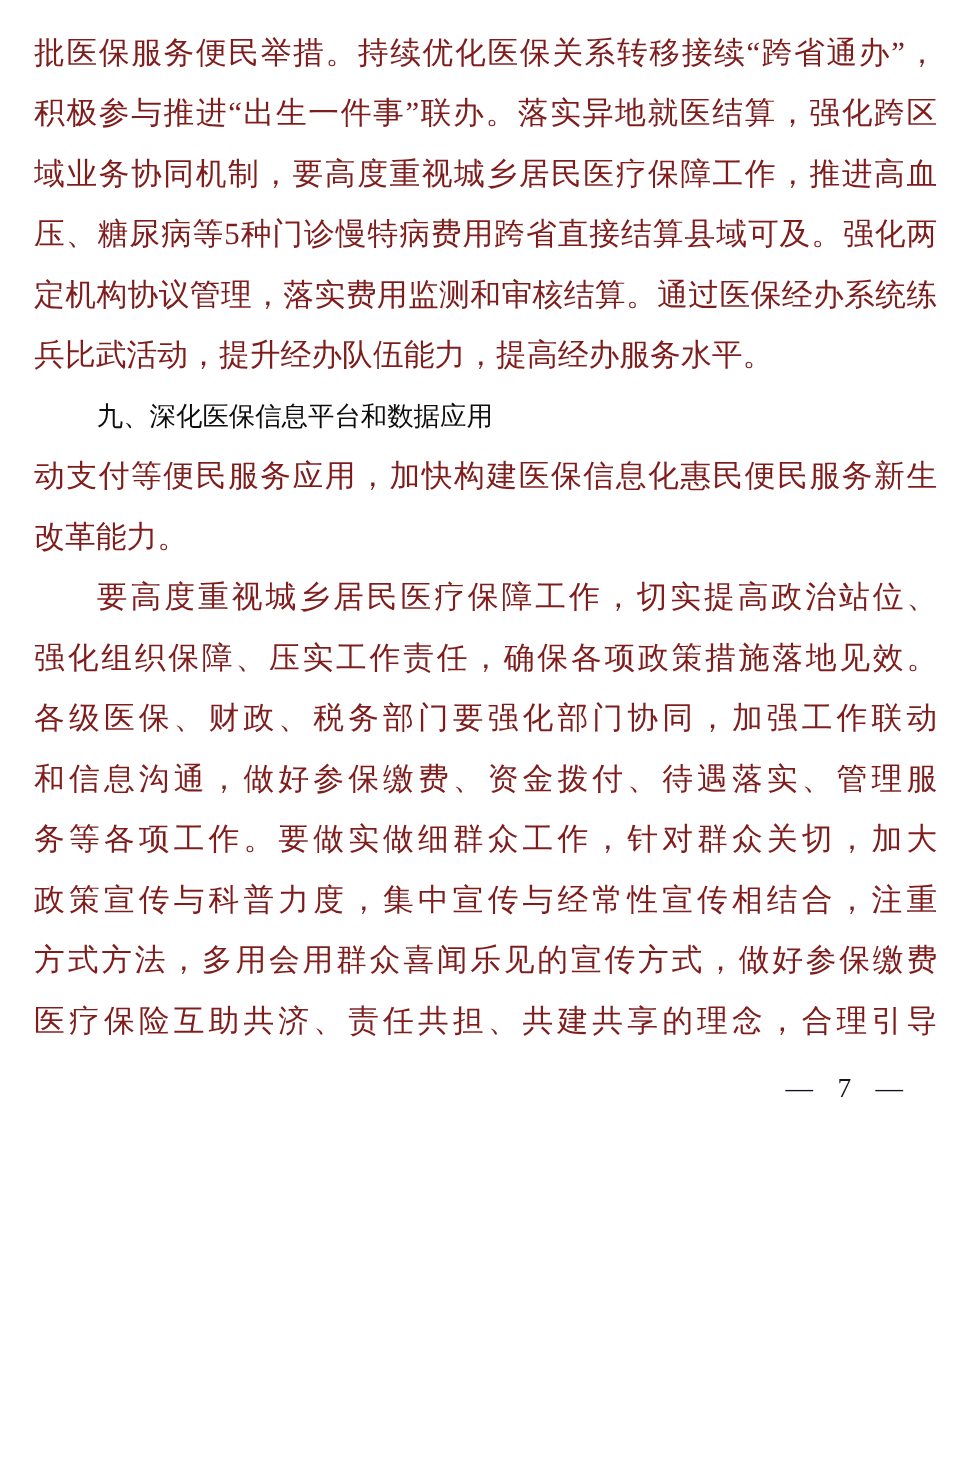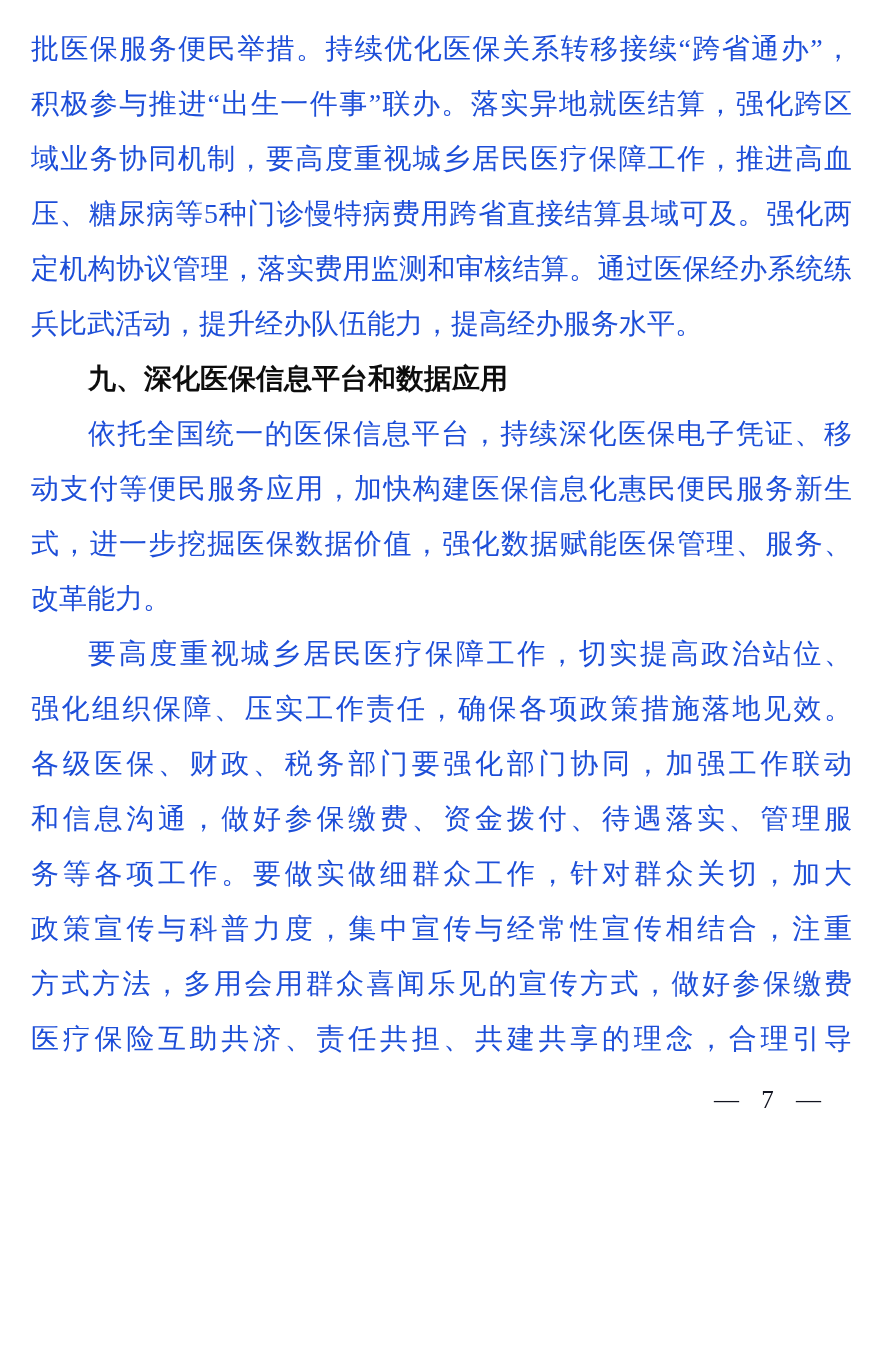--- a/index.html
+++ b/index.html
@@ -14,39 +14,39 @@
     background: #ffffff;
     overflow: hidden;
   }
   .content {
     padding: 21px 29px 0 31px;
   }
   .line {
     height: 55px;
     line-height: 55px;
     font-size: 28px;
-    color: #1d4ed8;
+    color: #7f1d1d;
     font-family: "Liberation Serif", "DejaVu Serif", serif;
     overflow: hidden;
     white-space: nowrap;
   }
   .just {
     white-space: normal;
     text-align: justify;
     text-align-last: justify;
     -moz-text-align-last: justify;
     text-justify: inter-character;
   }
   .indent {
     text-indent: 57px;
   }
   .heading {
     font-family: "Liberation Sans", "DejaVu Sans", sans-serif;
-    font-weight: 700;
-    font-size: 28px;
+    font-weight: 400;
+    font-size: 24px;
     text-indent: 57px;
     color: #0d0d0d;
   }
   .footer-line {
     margin-top: 18px;
     height: 32px;
     line-height: 32px;
     text-align: right;
     padding-right: 30px;
     font-size: 25px;
@@ -64,23 +64,21 @@
 
     <div class="line just">批医保服务便民举措。持续优化医保关系转移接续“跨省通办”，</div>
     <div class="line just">积极参与推进“出生一件事”联办。落实异地就医结算，强化跨区</div>
     <div class="line just">域业务协同机制，要高度重视城乡居民医疗保障工作，推进高血</div>
     <div class="line just">压、糖尿病等5种门诊慢特病费用跨省直接结算县域可及。强化两</div>
     <div class="line just">定机构协议管理，落实费用监测和审核结算。通过医保经办系统练</div>
     <div class="line">兵比武活动，提升经办队伍能力，提高经办服务水平。</div>
 
     <div class="line heading">九、深化医保信息平台和数据应用</div>
 
-    <div class="line just indent">依托全国统一的医保信息平台，持续深化医保电子凭证、移</div>
     <div class="line just">动支付等便民服务应用，加快构建医保信息化惠民便民服务新生</div>
-    <div class="line just">式，进一步挖掘医保数据价值，强化数据赋能医保管理、服务、</div>
     <div class="line">改革能力。</div>
 
 
     <div class="line just indent">要高度重视城乡居民医疗保障工作，切实提高政治站位、</div>
     <div class="line just">强化组织保障、压实工作责任，确保各项政策措施落地见效。</div>
     <div class="line just">各级医保、财政、税务部门要强化部门协同，加强工作联动</div>
     <div class="line just">和信息沟通，做好参保缴费、资金拨付、待遇落实、管理服</div>
     <div class="line just">务等各项工作。要做实做细群众工作，针对群众关切，加大</div>
     <div class="line just">政策宣传与科普力度，集中宣传与经常性宣传相结合，注重</div>
     <div class="line just">方式方法，多用会用群众喜闻乐见的宣传方式，做好参保缴费</div>

